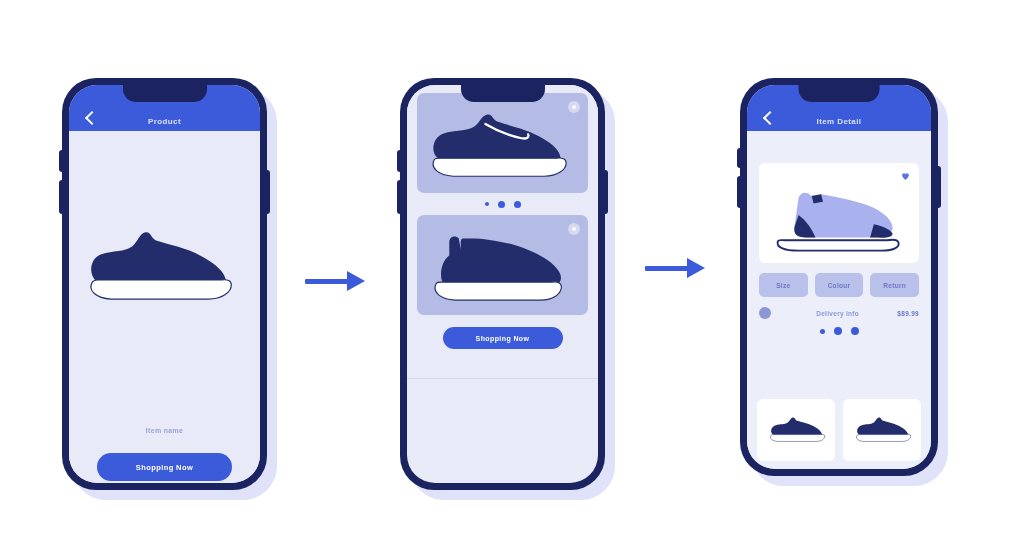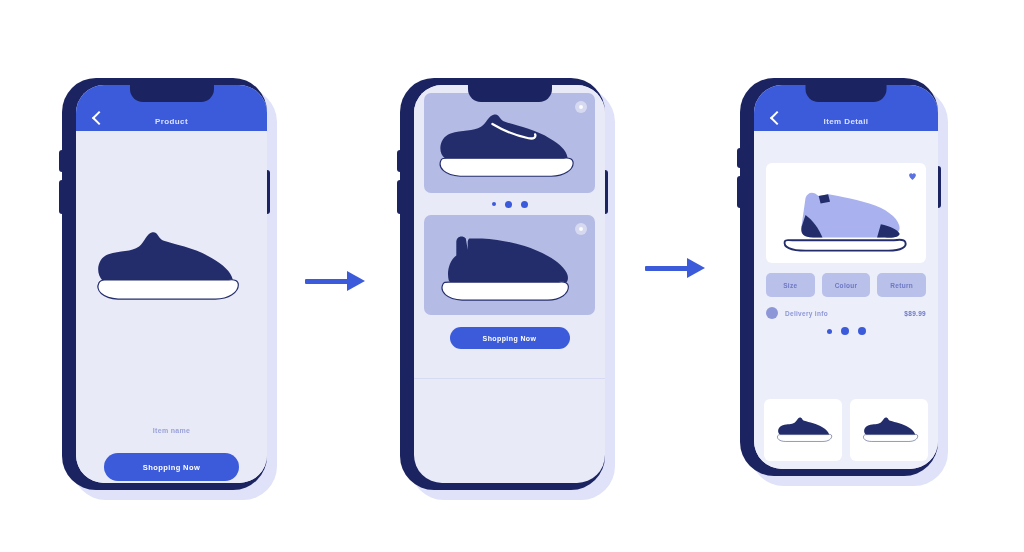--- a/index.html
+++ b/index.html
@@ -19,37 +19,37 @@
   #arrow-1{left:305px;top:268px;}
   #arrow-2{left:645px;top:255px;}
 
   
   .phone{position:absolute;}
   .phone-shadow{position:absolute;left:10px;top:10px;width:100%;height:100%;
       background:#dfe2f8;border-radius:34px;}
   .phone-body{position:absolute;left:0;top:0;width:100%;height:100%;
       background:#1b2360;border-radius:34px;box-sizing:border-box;padding:7px;}
   .screen{position:relative;width:100%;height:100%;background:#e9eaf8;
-      border-radius:28px;overflow:hidden;margin-left:7px;}
+      border-radius:28px;overflow:hidden;}
   .notch{position:absolute;left:50%;top:0;transform:translateX(-50%);
       width:44%;height:17px;background:#1b2360;border-radius:0 0 13px 13px;z-index:6;}
   .btn-vol{position:absolute;left:-3px;width:4px;background:#1b2360;border-radius:3px 0 0 3px;}
   .btn-pow{position:absolute;right:-3px;width:4px;background:#1b2360;border-radius:0 3px 3px 0;}
 
   
   .appbar{position:relative;height:46px;background:#3b5bdb;display:flex;align-items:flex-end;
       padding-bottom:5px;box-sizing:border-box;}
   .back{position:absolute;left:14px;bottom:6px;width:14px;height:14px;}
   .back::before{content:"";position:absolute;left:4px;top:2px;width:8px;height:8px;
       border-left:2px solid #ffffff;border-bottom:2px solid #ffffff;transform:rotate(45deg);}
   .appbar-title{flex:1;text-align:center;color:#e8ebff;font-size:8px;letter-spacing:.4px;
       font-weight:700;opacity:.92;filter:blur(0.4px);}
 
   
-  .faux{filter:blur(0.45px);}
+  .faux{filter:blur(0.45px);text-align:center;}
 
   
   #phone-1{left:62px;top:78px;width:205px;height:412px;}
   #phone-1 .btn-vol.v1{top:72px;height:22px;}
   #phone-1 .btn-vol.v2{top:102px;height:34px;}
   #phone-1 .btn-pow.p1{top:92px;height:44px;}
   .p1-body{position:relative;height:calc(100% - 46px);background:#e9eaf8;}
   .p1-hero{position:absolute;left:0;top:68px;width:100%;height:120px;}
   .p1-caption{position:absolute;left:0;top:296px;width:100%;text-align:center;
       color:#9aa2d8;font-size:7px;font-weight:700;letter-spacing:.3px;}

